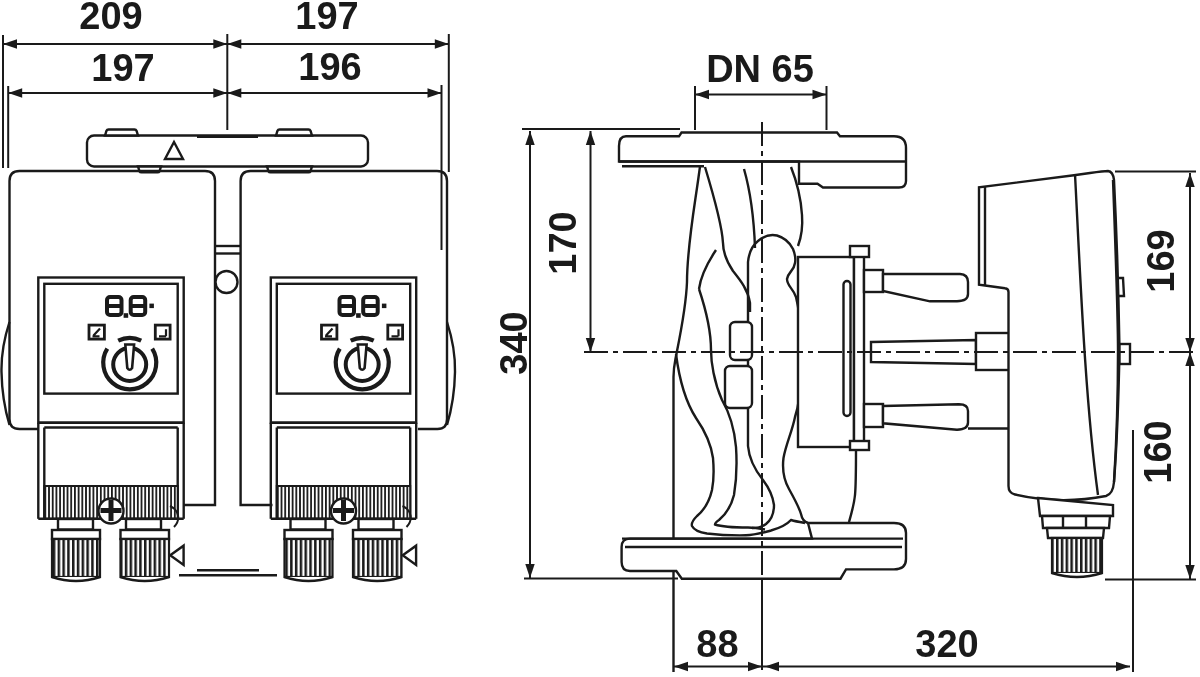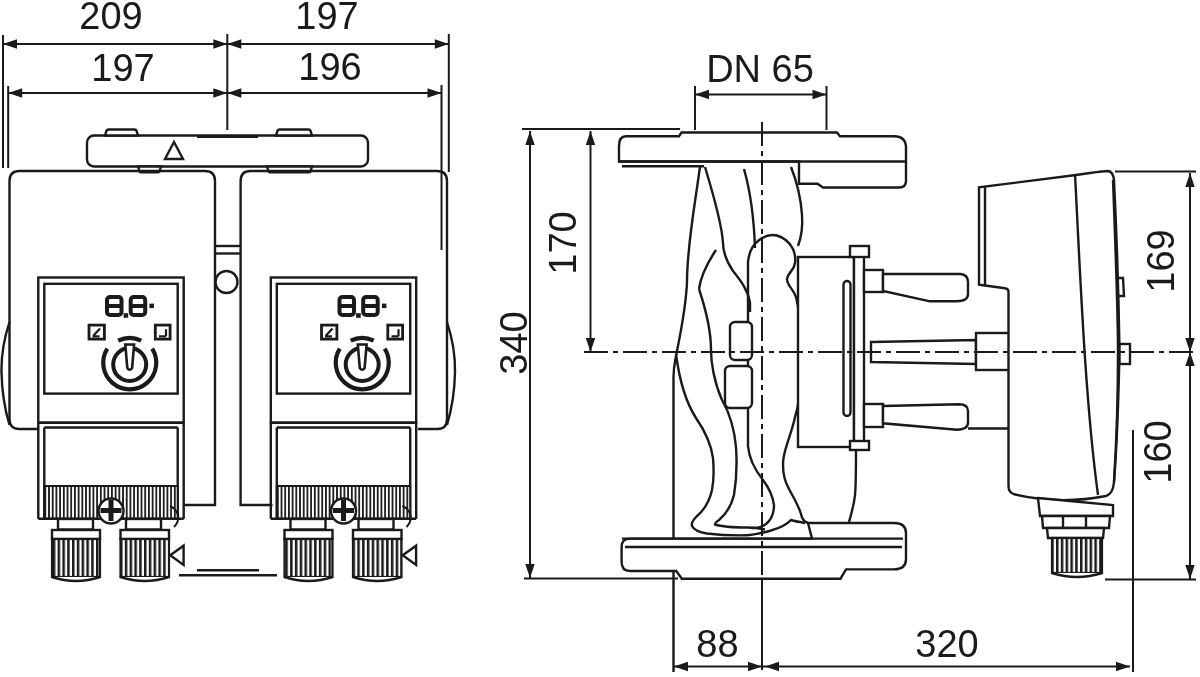--- a/index.html
+++ b/index.html
@@ -1,16 +1,16 @@
 <!DOCTYPE html>
 <html><head>
 <meta charset="utf-8">
 <style>
 html,body{margin:0;padding:0;background:#fff;}
-#wrap{width:1200px;height:677px;position:relative;overflow:hidden;background:#7dd3fc;}
+#wrap{width:1200px;height:677px;position:relative;overflow:hidden;background:#7dd3fc;font-weight:bold;}
 text{font-family:"Liberation Sans",sans-serif;fill:#1a1a1a;}
 .dl{stroke:#1a1a1a;stroke-width:2;fill:none;}
 .ol{stroke:#1a1a1a;stroke-width:2.4;fill:none;}
 .ow{stroke:#1a1a1a;stroke-width:2.4;fill:#fff;}
 </style>
 </head>
 <body>
 <div id="wrap">
 <svg width="1200" height="677" viewBox="0 0 1200 677">
 <defs>

